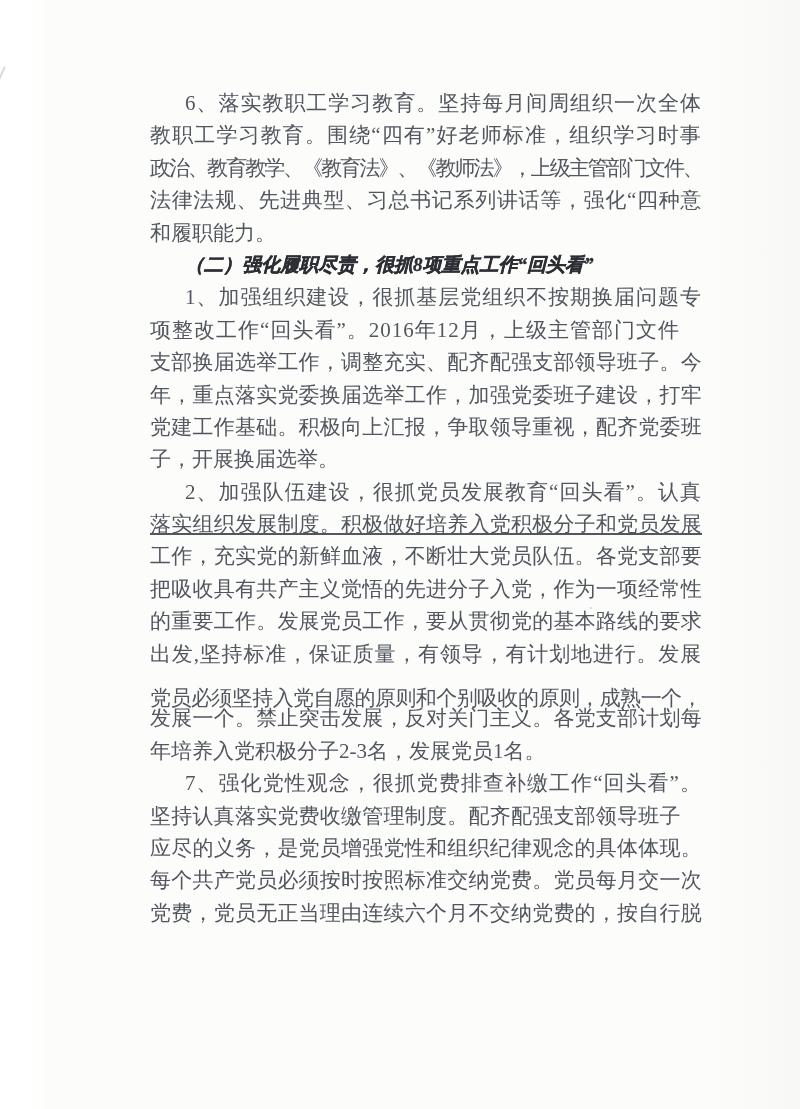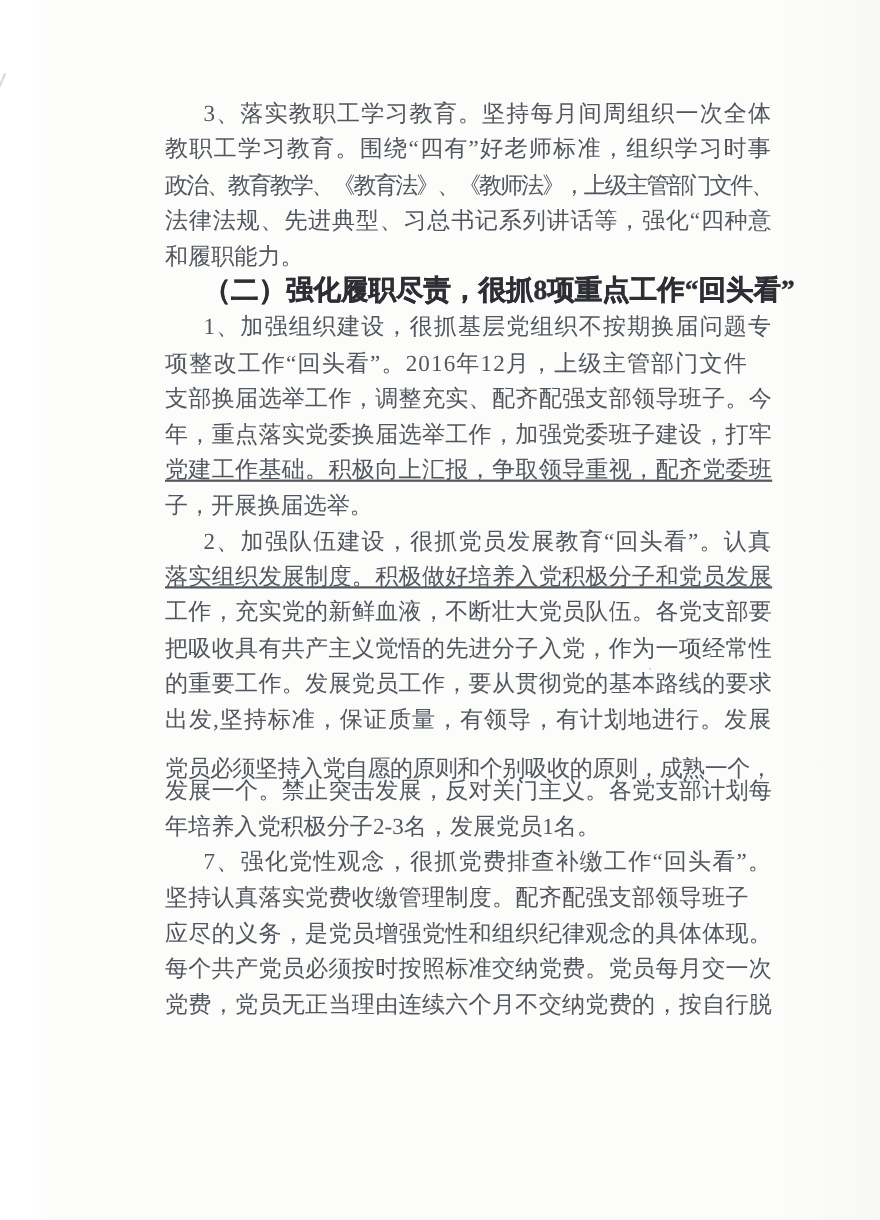--- a/index.html
+++ b/index.html
@@ -36,21 +36,22 @@
     line-height: 32.4px;
     font-size: 21px;
     color: var(--ink, #51565f);
     white-space: nowrap;
   }
   .line.indent { padding-left: 35px; }
 
   .para.heading .line {
     font-weight: 700;
     color: var(--ink-heading, #2d2f35);
-    font-size: 25px;
+    font-size: 19px;
+    font-style: italic;
     -webkit-text-stroke: 0.4px var(--ink-heading, #2d2f35);
   }
 
   .t { display: inline-block; white-space: nowrap; }
 
   
   .artifact {
     position: absolute;
     pointer-events: none;
   }
@@ -76,35 +77,35 @@
 </style>
 </head>
 <body>
 
 <div class="page" style="--paper: #fcfcfa; --ink: #51565f; --ink-heading: #2d2f35;">
   <div class="artifact a1"></div>
   <div class="artifact s1"></div>
   <div class="artifact s2"></div>
   <div class="doc" id="doc">
       <div class="para body">
-        <div class="line indent"><span class="t" style="letter-spacing: 0.979167px;">3、落实教职工学习教育。坚持每月间周组织一次全体</span></div>
+        <div class="line indent"><span class="t" style="letter-spacing: 0.979167px;">6、落实教职工学习教育。坚持每月间周组织一次全体</span></div>
         <div class="line"><span class="t" style="letter-spacing: 1.12861px;">教职工学习教育。围绕“四有”好老师标准，组织学习时事</span></div>
         <div class="line"><span class="t" style="letter-spacing: -1.96552px;">政治、教育教学、《教育法》、《教师法》，上级主管部门文件、</span></div>
         <div class="line"><span class="t" style="letter-spacing: 0.679688px;">法律法规、先进典型、习总书记系列讲话等，强化“四种意</span></div>
         <div class="line"><span class="t">和履职能力。</span></div>
       </div>
       <div class="para heading">
         <div class="line indent"><span class="t">（二）强化履职尽责，很抓8项重点工作“回头看”</span></div>
       </div>
       <div class="para body">
         <div class="line indent"><span class="t" style="letter-spacing: 0.979167px;">1、加强组织建设，很抓基层党组织不按期换届问题专</span></div>
         <div class="line"><span class="t" style="letter-spacing: 1.01185px;">项整改工作“回头看”。2016年12月，上级主管部门文件</span></div>
         <div class="line"><span class="t" style="letter-spacing: 0.230769px;">支部换届选举工作，调整充实、配齐配强支部领导班子。今</span></div>
         <div class="line"><span class="t" style="letter-spacing: 0.230769px; text-align: center;">年，重点落实党委换届选举工作，加强党委班子建设，打牢</span></div>
-        <div class="line"><span class="t" style="letter-spacing: 0.230769px; text-decoration: underline;">党建工作基础。积极向上汇报，争取领导重视，配齐党委班</span></div>
+        <div class="line"><span class="t" style="letter-spacing: 0.230769px;">党建工作基础。积极向上汇报，争取领导重视，配齐党委班</span></div>
         <div class="line"><span class="t">子，开展换届选举。</span></div>
       </div>
       <div class="para body">
         <div class="line indent"><span class="t" style="letter-spacing: 1.03375px;">2、加强队伍建设，很抓党员发展教育“回头看”。认真</span></div>
         <div class="line"><span class="t" style="letter-spacing: 0.230769px; text-decoration: underline;">落实组织发展制度。积极做好培养入党积极分子和党员发展</span></div>
         <div class="line"><span class="t" style="letter-spacing: 0.230769px;">工作，充实党的新鲜血液，不断壮大党员队伍。各党支部要</span></div>
         <div class="line"><span class="t" style="letter-spacing: 0.230769px;">把吸收具有共产主义觉悟的先进分子入党，作为一项经常性</span></div>
         <div class="line"><span class="t" style="letter-spacing: 0.230769px;">的重要工作。发展党员工作，要从贯彻党的基本路线的要求</span></div>
         <div class="line"><span class="t" style="letter-spacing: 0.836538px;">出发,坚持标准，保证质量，有领导，有计划地进行。发展</span></div>
         <div class="line"><span class="t" style="letter-spacing: -0.555556px; margin-top: 12px;">党员必须坚持入党自愿的原则和个别吸收的原则，成熟一个，</span></div>

